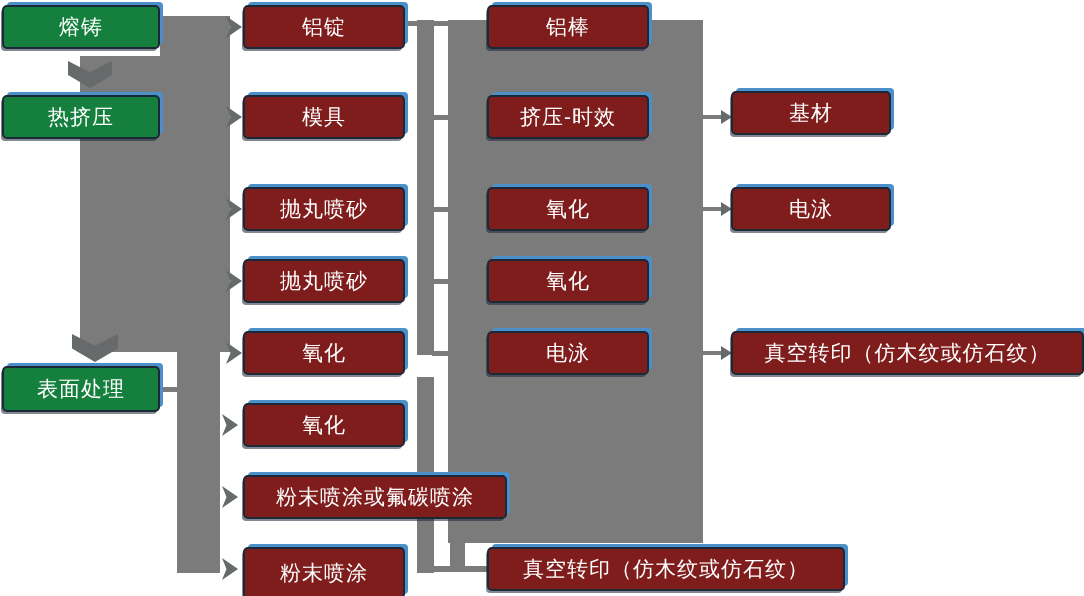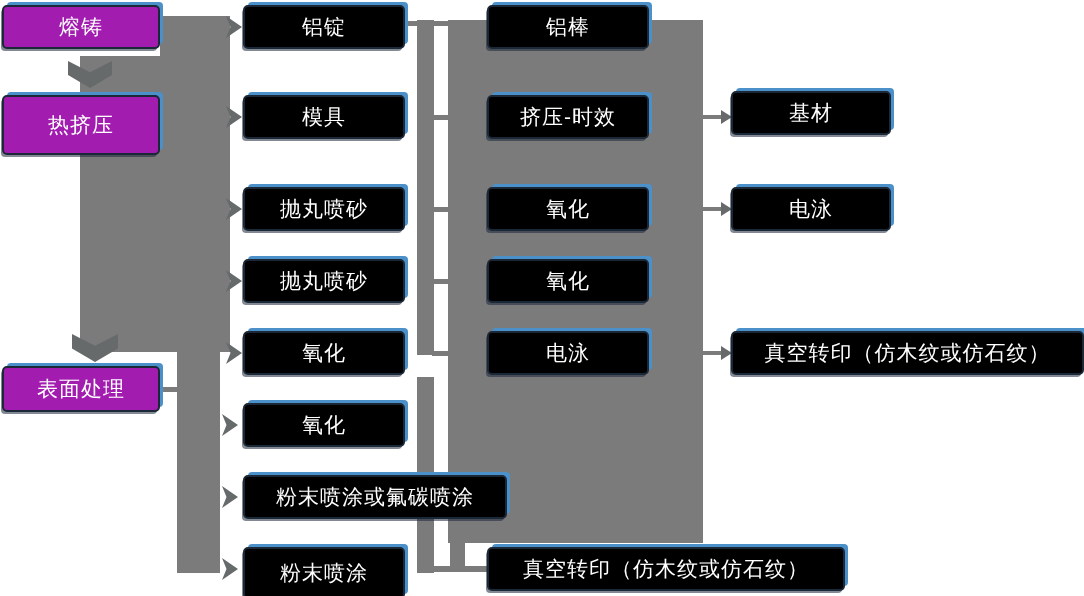--- a/index.html
+++ b/index.html
@@ -23,34 +23,34 @@
   }
   .arrow.chevron-down{
     clip-path:polygon(0 0, 50% 42%, 100% 0, 100% 52%, 50% 100%, 0 52%);
   }
   .arrow.tri-right{
     clip-path:polygon(0 0, 100% 50%, 0 100%);
   }
   .node{
     position:absolute;
     box-sizing:border-box;
-    background:#000000;
+    background:#7f1d1d;
     border:2px solid #1b2838;
     border-radius:5px;
     color:#ffffff;
     display:flex;
     align-items:center;
     justify-content:center;
     font-size:21px;
     letter-spacing:1px;
     white-space:nowrap;
     box-shadow:4px -4px 0 -1px #4b90c9, -2px 3px 0 -1px rgba(27,40,56,.55);
   }
   .node.dark{
-    background:#a21caf;
+    background:#15803d;
   }
 </style>
 </head>
 <body>
 
 <div id="stage">
     <div class="band" style="left: 160px; top: 16px; width: 70px; height: 44px;"></div>
     <div class="band" style="left: 80px; top: 56px; width: 150px; height: 296px;"></div>
     <div class="band" style="left: 177px; top: 352px; width: 43px; height: 221px;"></div>
     <div class="band" style="left: 158px; top: 387px; width: 21px; height: 5px;"></div>
@@ -74,21 +74,21 @@
     <div class="arrow chevron-right" style="left: 226px; top: 342px; width: 16px; height: 22px;"></div>
     <div class="arrow chevron-right" style="left: 222px; top: 414px; width: 16px; height: 22px;"></div>
     <div class="arrow chevron-right" style="left: 222px; top: 486px; width: 16px; height: 22px;"></div>
     <div class="arrow chevron-right" style="left: 222px; top: 558px; width: 16px; height: 22px;"></div>
     <div class="arrow chevron-down" style="left: 68px; top: 61px; width: 44px; height: 27px;"></div>
     <div class="arrow chevron-down" style="left: 72px; top: 334px; width: 46px; height: 28px;"></div>
     <div class="arrow tri-right" style="left: 721px; top: 110px; width: 11px; height: 14px;"></div>
     <div class="arrow tri-right" style="left: 721px; top: 202px; width: 11px; height: 14px;"></div>
     <div class="arrow tri-right" style="left: 721px; top: 346px; width: 11px; height: 14px;"></div>
     <div class="node dark" style="left: 2px; top: 5px; width: 158px; height: 44px;">熔铸</div>
-    <div class="node dark" style="left: 2px; top: 95px; width: 158px; height: 60px;">热挤压</div>
+    <div class="node dark" style="left: 2px; top: 95px; width: 158px; height: 44px;">热挤压</div>
     <div class="node dark" style="left: 2px; top: 366px; width: 158px; height: 46px;">表面处理</div>
     <div class="node" style="left: 243px; top: 5px; width: 162px; height: 44px;">铝锭</div>
     <div class="node" style="left: 243px; top: 95px; width: 162px; height: 44px;">模具</div>
     <div class="node" style="left: 243px; top: 187px; width: 162px; height: 44px;">抛丸喷砂</div>
     <div class="node" style="left: 243px; top: 259px; width: 162px; height: 44px;">抛丸喷砂</div>
     <div class="node" style="left: 243px; top: 331px; width: 162px; height: 44px;">氧化</div>
     <div class="node" style="left: 243px; top: 403px; width: 162px; height: 44px;">氧化</div>
     <div class="node" style="left: 243px; top: 475px; width: 264px; height: 44px;">粉末喷涂或氟碳喷涂</div>
     <div class="node" style="left: 243px; top: 547px; width: 162px; height: 52px;">粉末喷涂</div>
     <div class="node" style="left: 487px; top: 95px; width: 162px; height: 44px;">挤压-时效</div>

